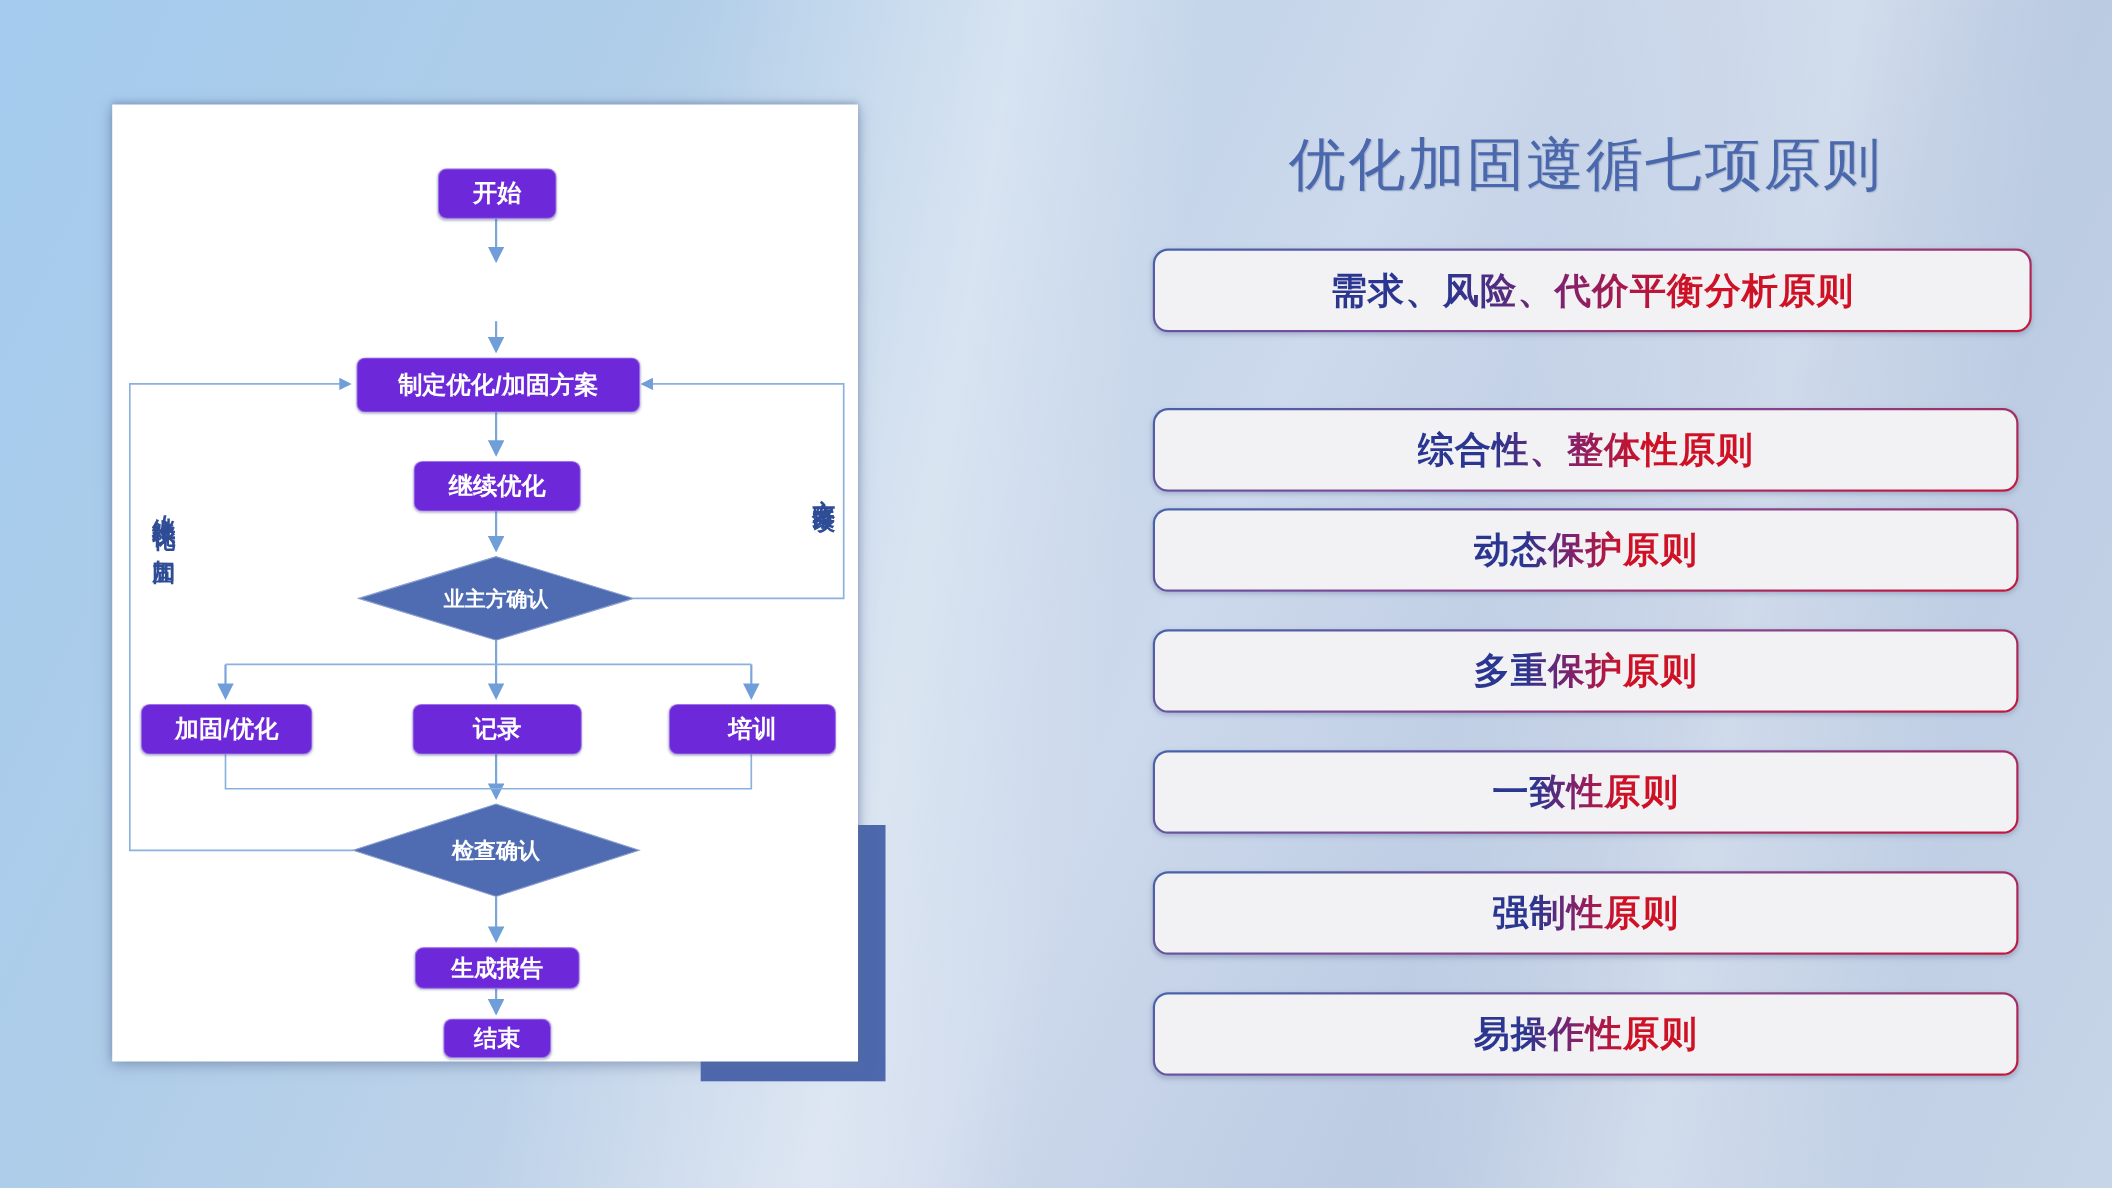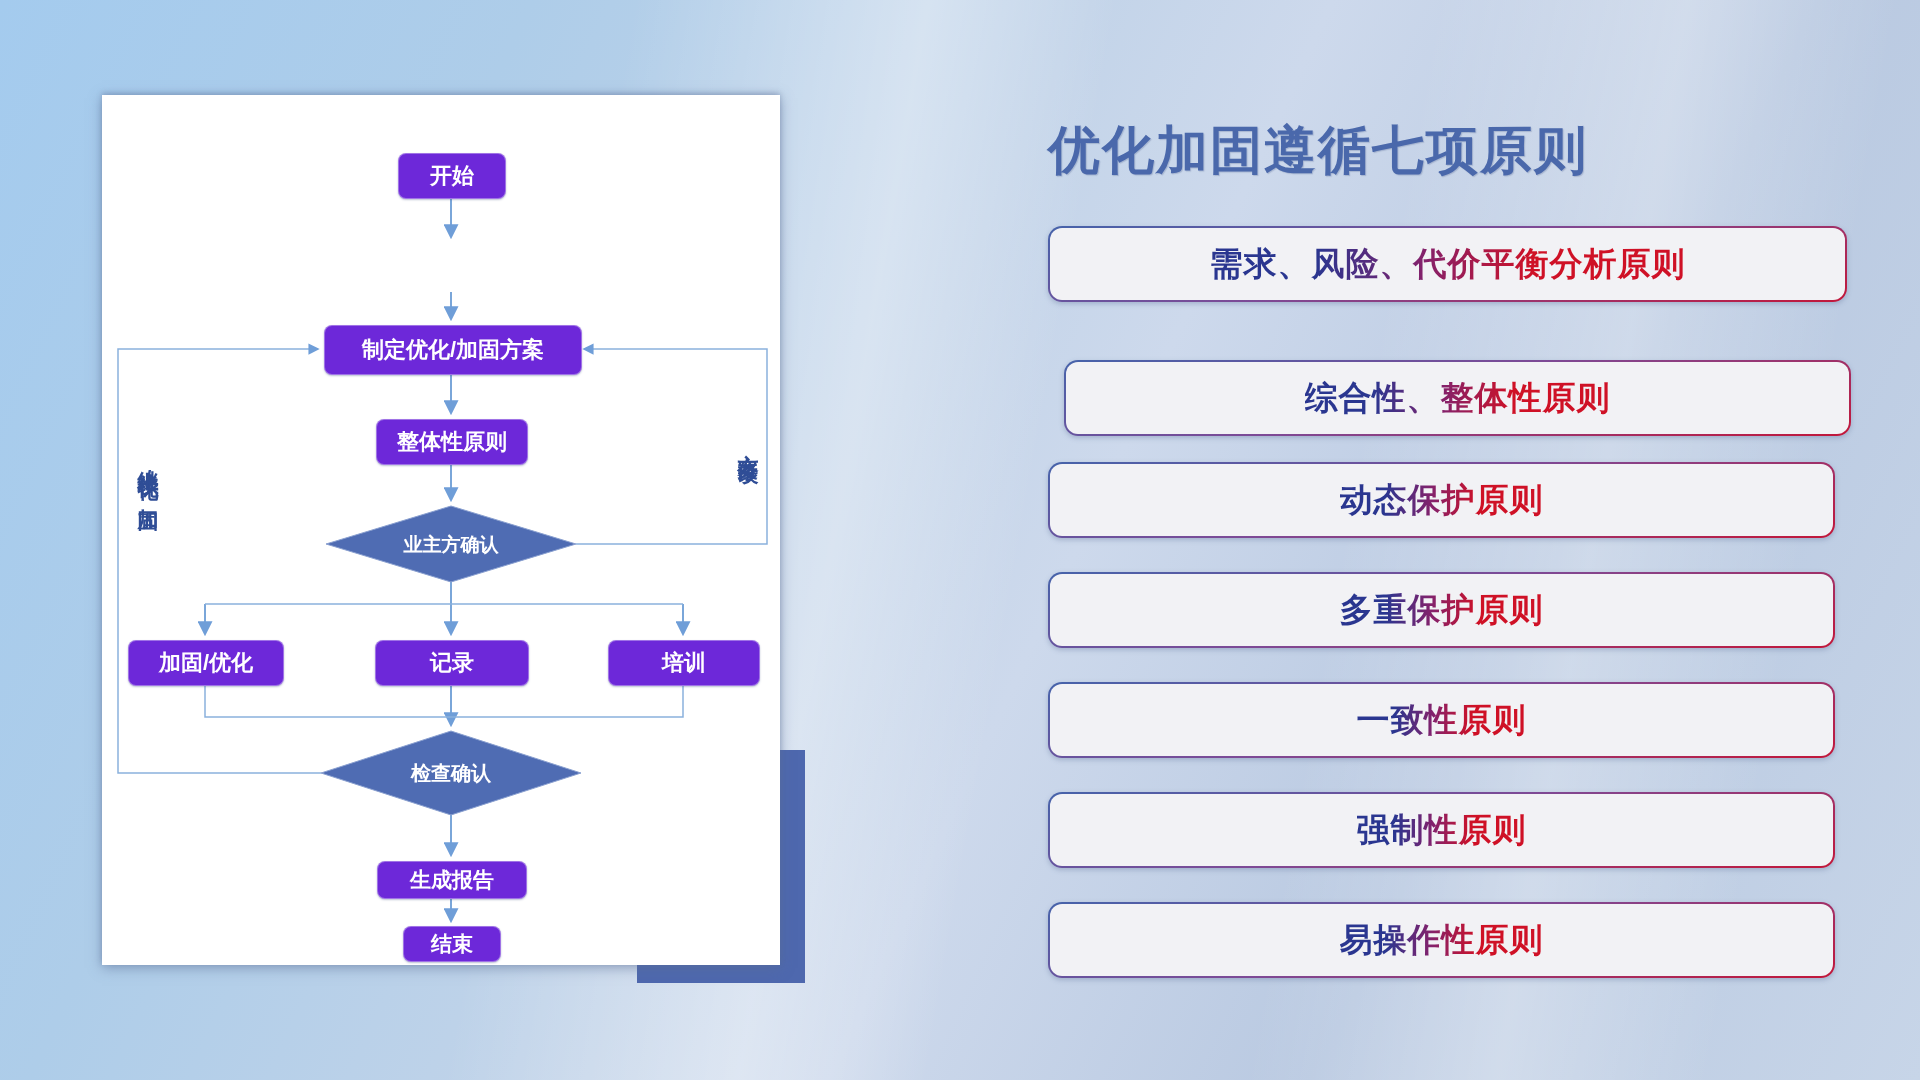--- a/index.html
+++ b/index.html
@@ -31,21 +31,21 @@
     position:absolute;color:#ffffff;font-weight:bold;text-align:center;
     white-space:nowrap;
   }
   .side-label{
     position:absolute;color:#2f4d96;font-weight:bold;font-size:21px;
     writing-mode:vertical-rl;text-orientation:upright;letter-spacing:3px;
     display:flex;align-items:center;justify-content:center;
   }
   .slide-title{
     position:absolute;left:1048px;top:112px;width:787px;height:76px;
-    text-align:left;font-size:52px;font-weight:bold;color:#4a68ab;
+    text-align:center;font-size:52px;font-weight:normal;color:#4a68ab;
     letter-spacing:2px;line-height:76px;
     text-shadow:1px 1px 1px rgba(60,80,130,.25);
   }
   .principle{
     position:absolute;left:1048px;width:787px;height:76px;
     border-radius:14px;padding:0;
     background:linear-gradient(165deg,#4663aa 0%,#7d4a96 45%,#c2173a 100%);
     box-shadow:0 2px 5px rgba(90,110,150,.35);
   }
   .principle-inner{
@@ -93,41 +93,41 @@
       <path d="M219,678 L16,678 L16,254 L216,254" marker-end="url(#arrow)"></path>
       <path d="M474,449 L665,449 L665,254 L482,254" marker-end="url(#arrow)"></path>
     </g>
 
     <polygon points="224,449 349,411 474,449 349,487" fill="#4f6cb3" stroke="#8aa0d0" stroke-width="1"></polygon>
     <polygon points="219,678 349,636 479,678 349,720" fill="#4f6cb3" stroke="#8aa0d0" stroke-width="1"></polygon>
   </svg>
 
   <div class="fnode" style="left:296px;top:58px;width:106px;height:44px;">开始</div>
   <div class="fnode" style="left:222px;top:230px;width:256px;height:48px;">制定优化/加固方案</div>
-  <div class="fnode" style="left:274px;top:324px;width:150px;height:44px;">整体性原则</div>
+  <div class="fnode" style="left:274px;top:324px;width:150px;height:44px;">继续优化</div>
   <div class="dtext" style="left:274px;top:437px;width:150px;font-size:19px;">业主方确认</div>
   <div class="fnode" style="left:26px;top:545px;width:154px;height:44px;">加固/优化</div>
   <div class="fnode" style="left:273px;top:545px;width:152px;height:44px;">记录</div>
   <div class="fnode" style="left:506px;top:545px;width:150px;height:44px;">培训</div>
   <div class="dtext" style="left:279px;top:665px;width:140px;font-size:20px;">检查确认</div>
   <div class="fnode small" style="left:275px;top:766px;width:148px;height:36px;">生成报告</div>
   <div class="fnode small" style="left:301px;top:831px;width:96px;height:34px;">结束</div>
 
   <div class="side-label" style="left:26px;top:298px;width:40px;height:166px;">继续优化/加固</div>
   <div class="side-label" style="left:626px;top:300px;width:40px;height:96px;">方案修改</div>
 </div>
 
 <div class="slide-title">优化加固遵循七项原则</div>
 
 <div class="principle" style="top:226px;padding-left:12px;">
   <div class="principle-inner">
     <span class="principle-text">需求、风险、代价平衡分析原则</span>
   </div>
 </div>
-<div class="principle" style="top:360px;margin-left:16px;">
+<div class="principle" style="top:371px;">
   <div class="principle-inner">
     <span class="principle-text">综合性、整体性原则</span>
   </div>
 </div>
 <div class="principle" style="top:462px;">
   <div class="principle-inner">
     <span class="principle-text">动态保护原则</span>
   </div>
 </div>
 <div class="principle" style="top:572px;">

